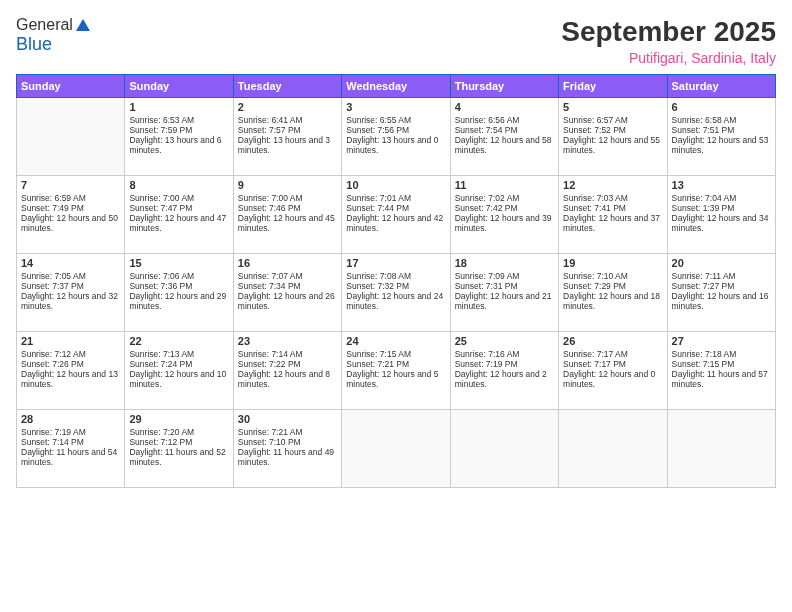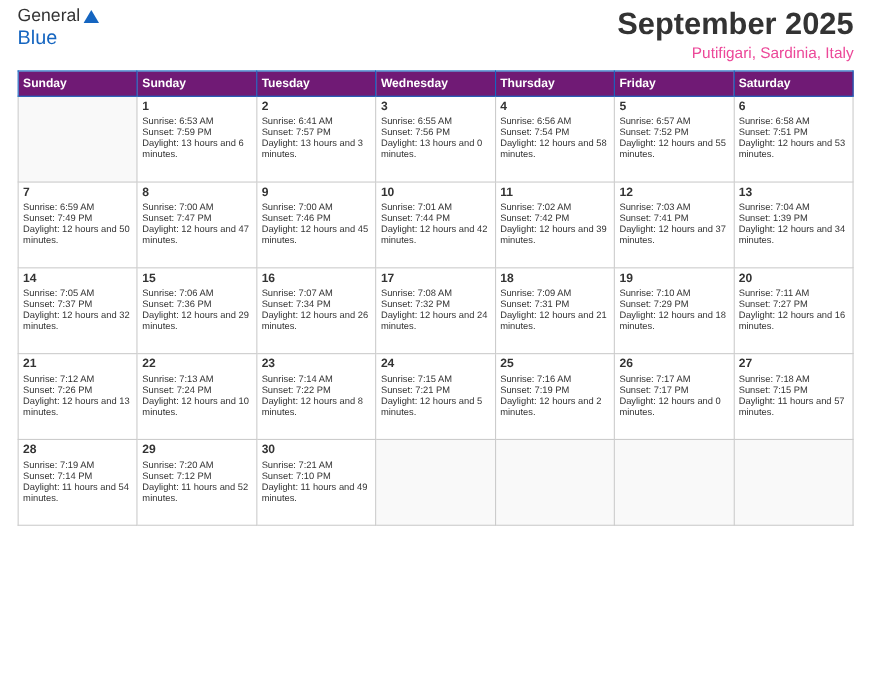--- a/index.html
+++ b/index.html
@@ -7,21 +7,21 @@
       font-family: Arial, sans-serif;
       background: #fff;
       width: 792px;
       height: 612px;
       overflow: hidden;
     }
     .page {
       width: 792px;
       height: 612px;
       background: #fff;
-      padding: 6px 16px 10px 16px;
+      padding: 16px 16px 10px 16px;
     }
     .header {
       display: flex;
       justify-content: space-between;
       align-items: flex-start;
       margin-bottom: 8px;
     }
     .logo {
       display: flex;
       flex-direction: column;
@@ -45,21 +45,21 @@
       font-size: 14px;
       color: #ec4899;
       margin-top: 2px;
     }
     table {
       width: 100%;
       border-collapse: collapse;
       table-layout: fixed;
     }
     thead tr th {
-      background: #701a75;
+      background: #8b5cf6;
       color: #fff;
       font-size: 11px;
       font-weight: bold;
       padding: 5px 4px;
       text-align: left;
       border: 1px solid #1565c0;
     }
     tbody tr td {
       border: 1px solid #ccc;
       vertical-align: top;

